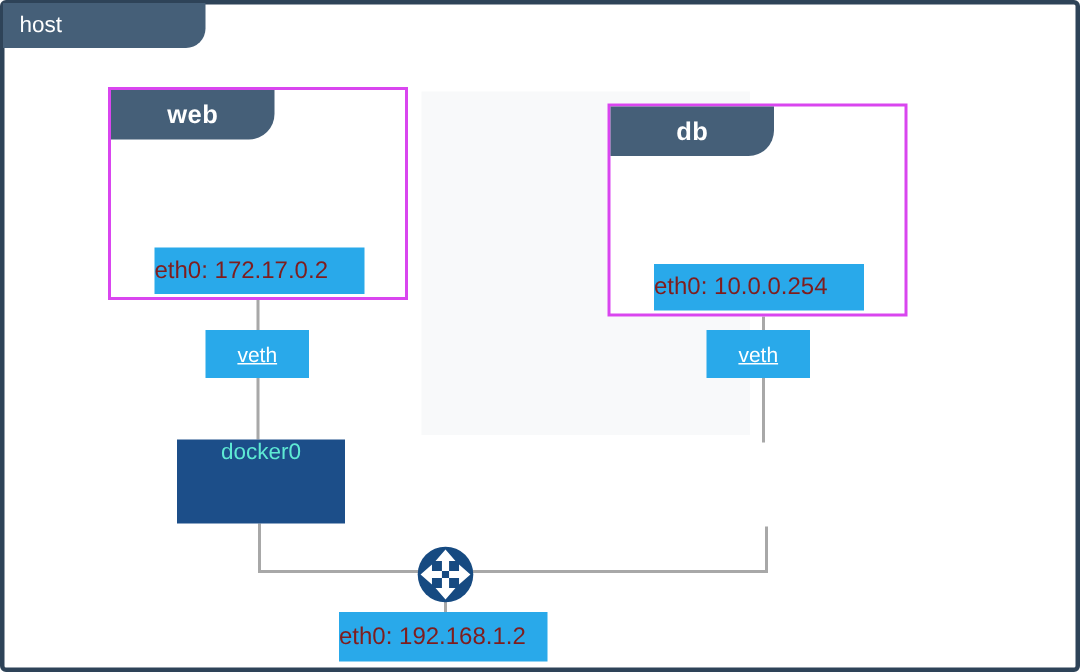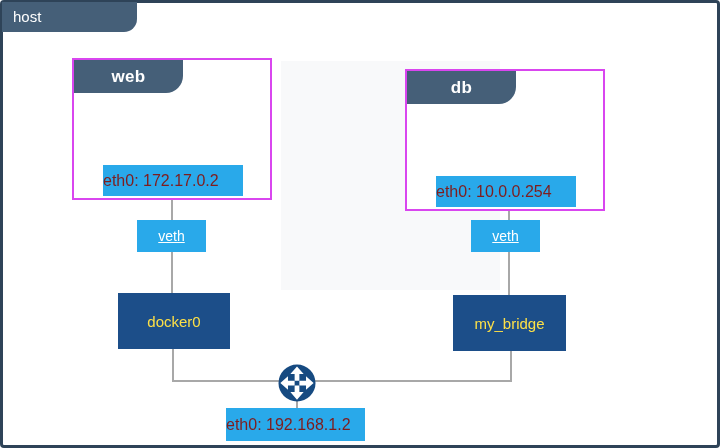--- a/index.html
+++ b/index.html
@@ -101,24 +101,24 @@
     align-items: center;
     justify-content: center;
     z-index: 3;
     text-decoration: underline;
   }
   #veth-left  { left: 137px; top: 220px; }
   #veth-right { left: 471px; top: 220px; }
   .bridge-box {
     position: absolute;
     background: #1C4E89;
-    color: #fde047;
+    color: #5eead4;
     font-size: 15px;
     display: flex;
-    align-items: center;
+    align-items: flex-start;
     justify-content: center;
     z-index: 3;
   }
   #docker0-box   { left: 118px; top: 293px; width: 112px; height: 56px; }
   #my-bridge-box { left: 453px; top: 295px; width: 113px; height: 56px; }
   .connector {
     position: absolute;
     background: #A8A8A8;
     z-index: 1;
   }
@@ -180,23 +180,20 @@
 
   <div class="veth-chip" id="veth-left">
     <span>veth</span>
   </div>
   <div class="veth-chip" id="veth-right">
     <span>veth</span>
   </div>
 
   <div class="bridge-box" id="docker0-box">
     <span>docker0</span>
-  </div>
-  <div class="bridge-box" id="my-bridge-box">
-    <span>my_bridge</span>
   </div>
 
   <div id="router-icon-wrap">
     <svg width="38" height="38" viewBox="0 0 40 40">
       <circle cx="20" cy="20" r="19.5" fill="#164A81"></circle>
       <g fill="#ffffff">
         <path d="M20 2.5 L27 10.5 L22.5 10.5 L22.5 17.5 L17.5 17.5 L17.5 10.5 L13 10.5 Z"></path>
         <path d="M20 2.5 L27 10.5 L22.5 10.5 L22.5 17.5 L17.5 17.5 L17.5 10.5 L13 10.5 Z" transform="rotate(90,20,20)"></path>
         <path d="M20 2.5 L27 10.5 L22.5 10.5 L22.5 17.5 L17.5 17.5 L17.5 10.5 L13 10.5 Z" transform="rotate(180,20,20)"></path>
         <path d="M20 2.5 L27 10.5 L22.5 10.5 L22.5 17.5 L17.5 17.5 L17.5 10.5 L13 10.5 Z" transform="rotate(270,20,20)"></path>

